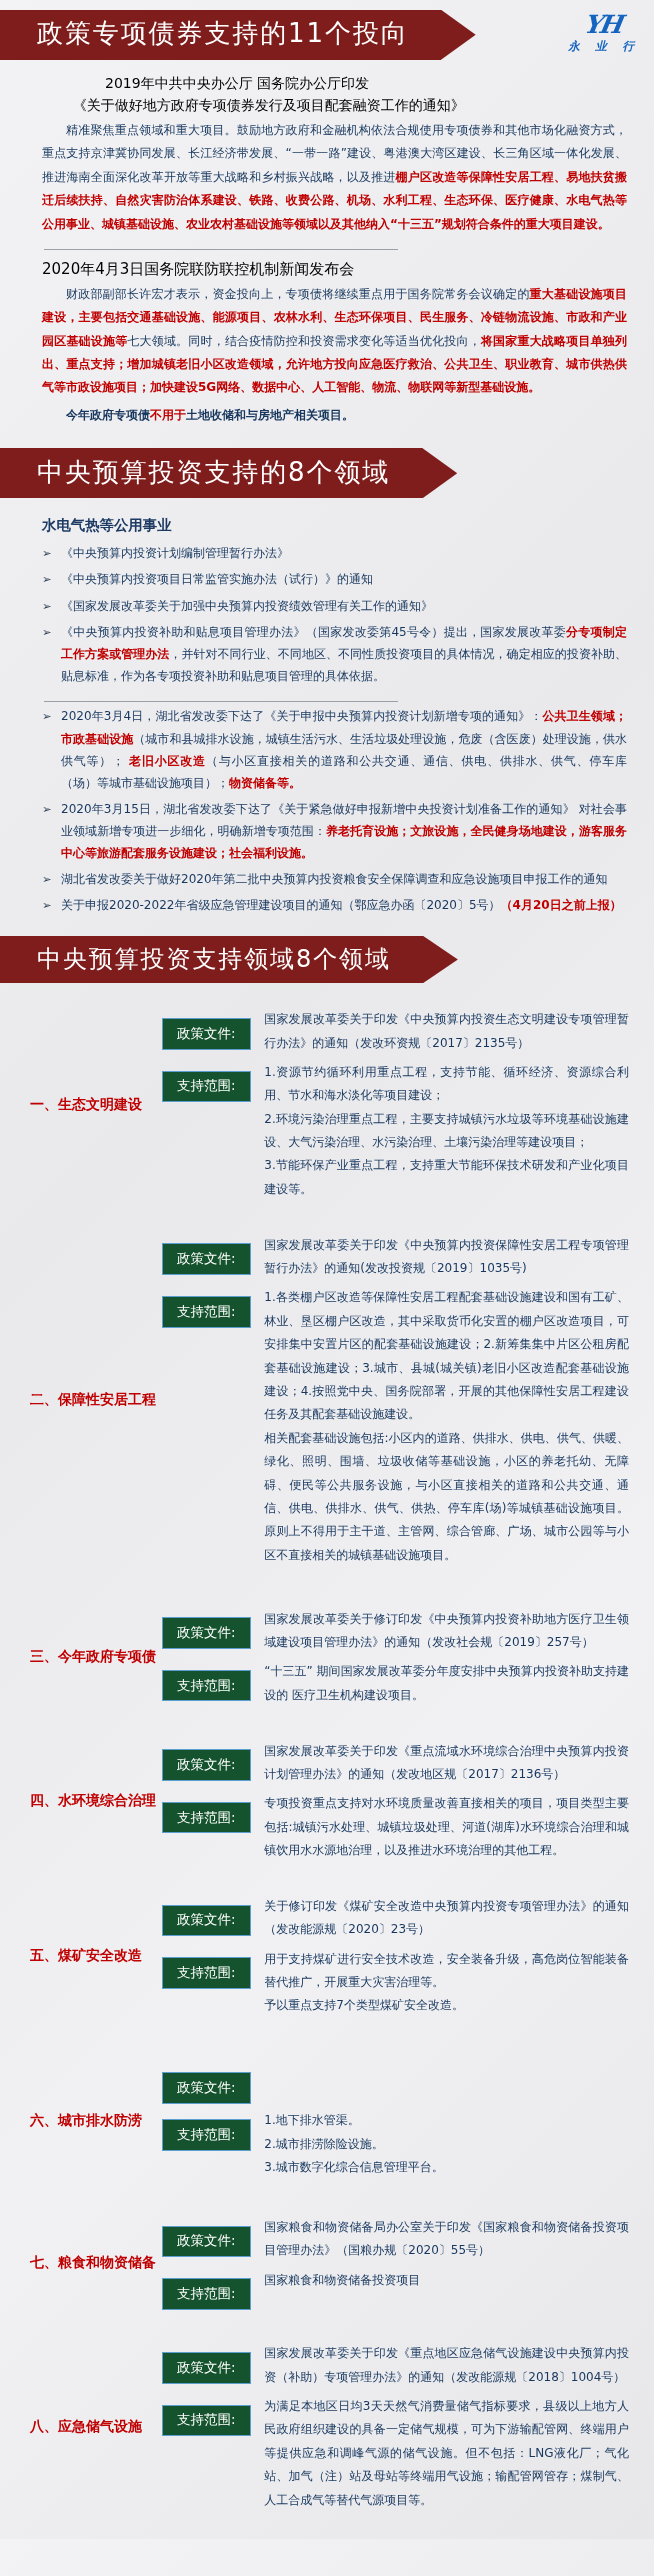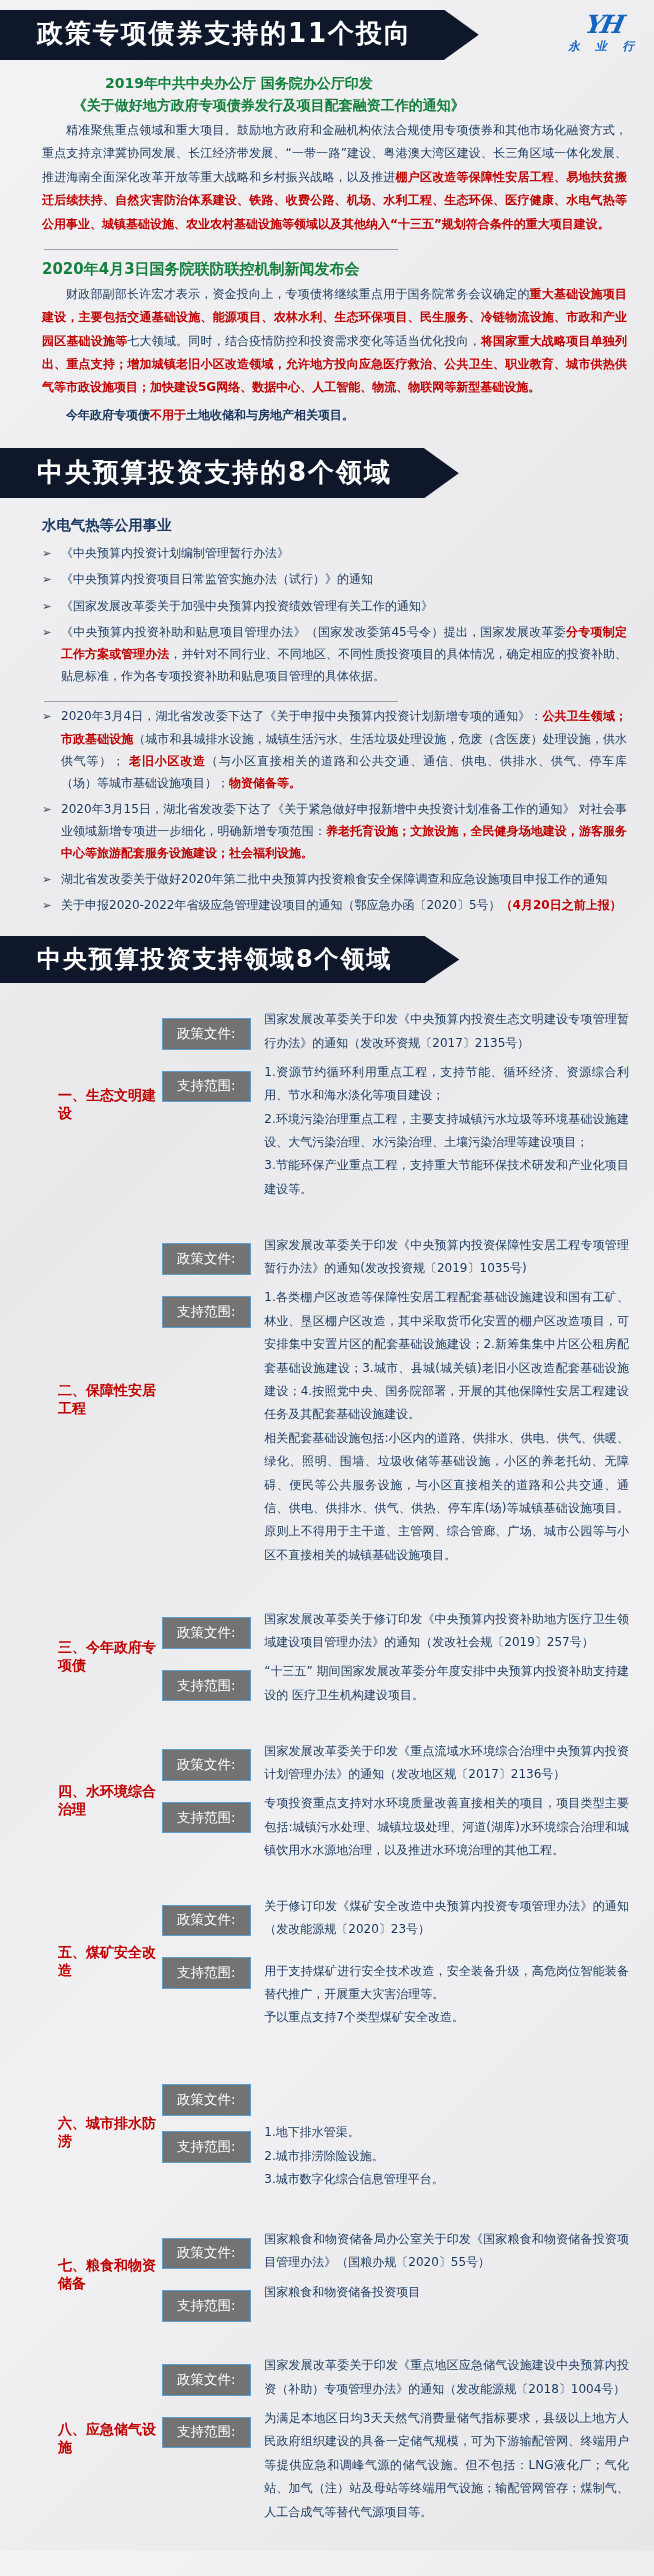--- a/index.html
+++ b/index.html
@@ -7,55 +7,55 @@
     width:654px;
     background:#ededf0;
     background-image:linear-gradient(135deg,#f3f3f5 0%,#e9e9ec 40%,#f1f1f4 70%,#e7e7ea 100%);
     font-family:"DejaVu Sans","Liberation Sans",sans-serif;
     color:#17375e;
   }
   .page{position:relative;width:654px;overflow:hidden;}
   
   .banner{
     position:relative;margin:9.6px 0 5.8px 0;display:inline-block;
-    background:#0f172a;color:#ffffff;
-    font-size:26px;font-weight:bold;letter-spacing:1.9px;
+    background:#7f1d1d;color:#ffffff;
+    font-size:26px;font-weight:normal;letter-spacing:1.9px;
     padding:6.7px 67px 8.7px 37px;
     clip-path:polygon(0 0,calc(100% - 35px) 0,100% 50%,calc(100% - 35px) 100%,0 100%);
   }
   .banner.small{font-size:24px;}
   
   .logo{position:absolute;text-align:center;width:77px;}
   .logo .glyph{
     display:inline-block;color:#1565c0;font-weight:bold;font-style:italic;
     font-size:25px;letter-spacing:-2.9px;transform:skewX(-12deg);
     font-family:"DejaVu Serif","Liberation Serif",serif;
   }
   .logo .lname{color:#1565c0;font-size:11.5px;letter-spacing:5.8px;margin-top:0px;font-weight:bold;font-style:italic;}
   
   .content{padding:0 27px 0 42px;}
-  .h-navy{font-weight:bold;font-size:14px;color:#15803d;margin:9.6px 0 3.8px 0;}
+  .h-navy{font-weight:normal;font-size:14px;color:#000000;margin:9.6px 0 3.8px 0;}
   .h-navy.indent1{text-indent:4.5em;}
   .h-navy.indent2{text-indent:2.2em;}
   .para{font-size:12px;line-height:1.95;text-indent:2em;margin:3.8px 0;text-align:justify;}
   .navy{color:#17375e;}
   .red{color:#c00000;}
   .bold{font-weight:bold;}
   .divider{height:1px;background:#9aa0a8;width:354px;margin:13.5px 0 3.8px 1.9px;}
   .subhead{font-weight:bold;font-size:14.4px;color:#1c3a63;margin:11.5px 0 7.7px 0;}
   .bullet-row{display:flex;font-size:12px;line-height:1.85;margin:3.8px 0;text-align:justify;}
   .bullet-mark{flex:0 0 19px;color:#2f4055;font-size:11.5px;padding-top:1px;}
   .bullet-body{flex:1;}
   
   .field-row{display:flex;margin:13.5px 0 21px 0;}
   .field-label{flex:0 0 162px;display:flex;align-items:center;justify-content:flex-start;
-     padding-left:58px;box-sizing:border-box;color:#c00000;font-weight:bold;font-size:14px;}
+     padding-left:30px;box-sizing:border-box;color:#c00000;font-weight:bold;font-size:14px;}
   .field-content{flex:1;padding-right:25px;}
   .sub-row{display:flex;margin:5.8px 0;}
-  .tag{flex:0 0 83px;align-self:flex-start;margin-top:9.6px;background:#737373;color:#fff;
+  .tag{flex:0 0 83px;align-self:flex-start;margin-top:9.6px;background:#14532d;color:#fff;
      font-size:13.5px;text-align:center;padding:5.8px 1.9px;border:1px solid #5b9fd0;}
   .sub-text{flex:1;font-size:12px;line-height:1.95;margin-left:13.5px;text-align:justify;}
   .pre-indent{white-space:pre-line;}
 </style>
 </head>
 <body>
 
 <div class="page">
 
   
@@ -187,21 +187,21 @@
 
     <div class="field-row">
       <div class="field-label">五、煤矿安全改造</div>
       <div class="field-content">
         <div class="sub-row">
           <div class="tag">政策文件:</div>
           <div class="sub-text first">关于修订印发《煤矿安全改造中央预算内投资专项管理办法》的通知（发改能源规〔2020〕23号）</div>
         </div>
         <div class="sub-row">
           <div class="tag">支持范围:</div>
-          <div class="sub-text first" style="white-space:pre-line;margin-top:12px;">用于支持煤矿进行安全技术改造，安全装备升级，高危岗位智能装备替代推广，开展重大灾害治理等。
+          <div class="sub-text first" style="white-space:pre-line;">用于支持煤矿进行安全技术改造，安全装备升级，高危岗位智能装备替代推广，开展重大灾害治理等。
 予以重点支持7个类型煤矿安全改造。</div>
         </div>
       </div>
     </div>
 
     <div class="field-row" style="margin-top:33px;">
       <div class="field-label">六、城市排水防涝</div>
       <div class="field-content">
         <div class="sub-row">
           <div class="tag">政策文件:</div>

